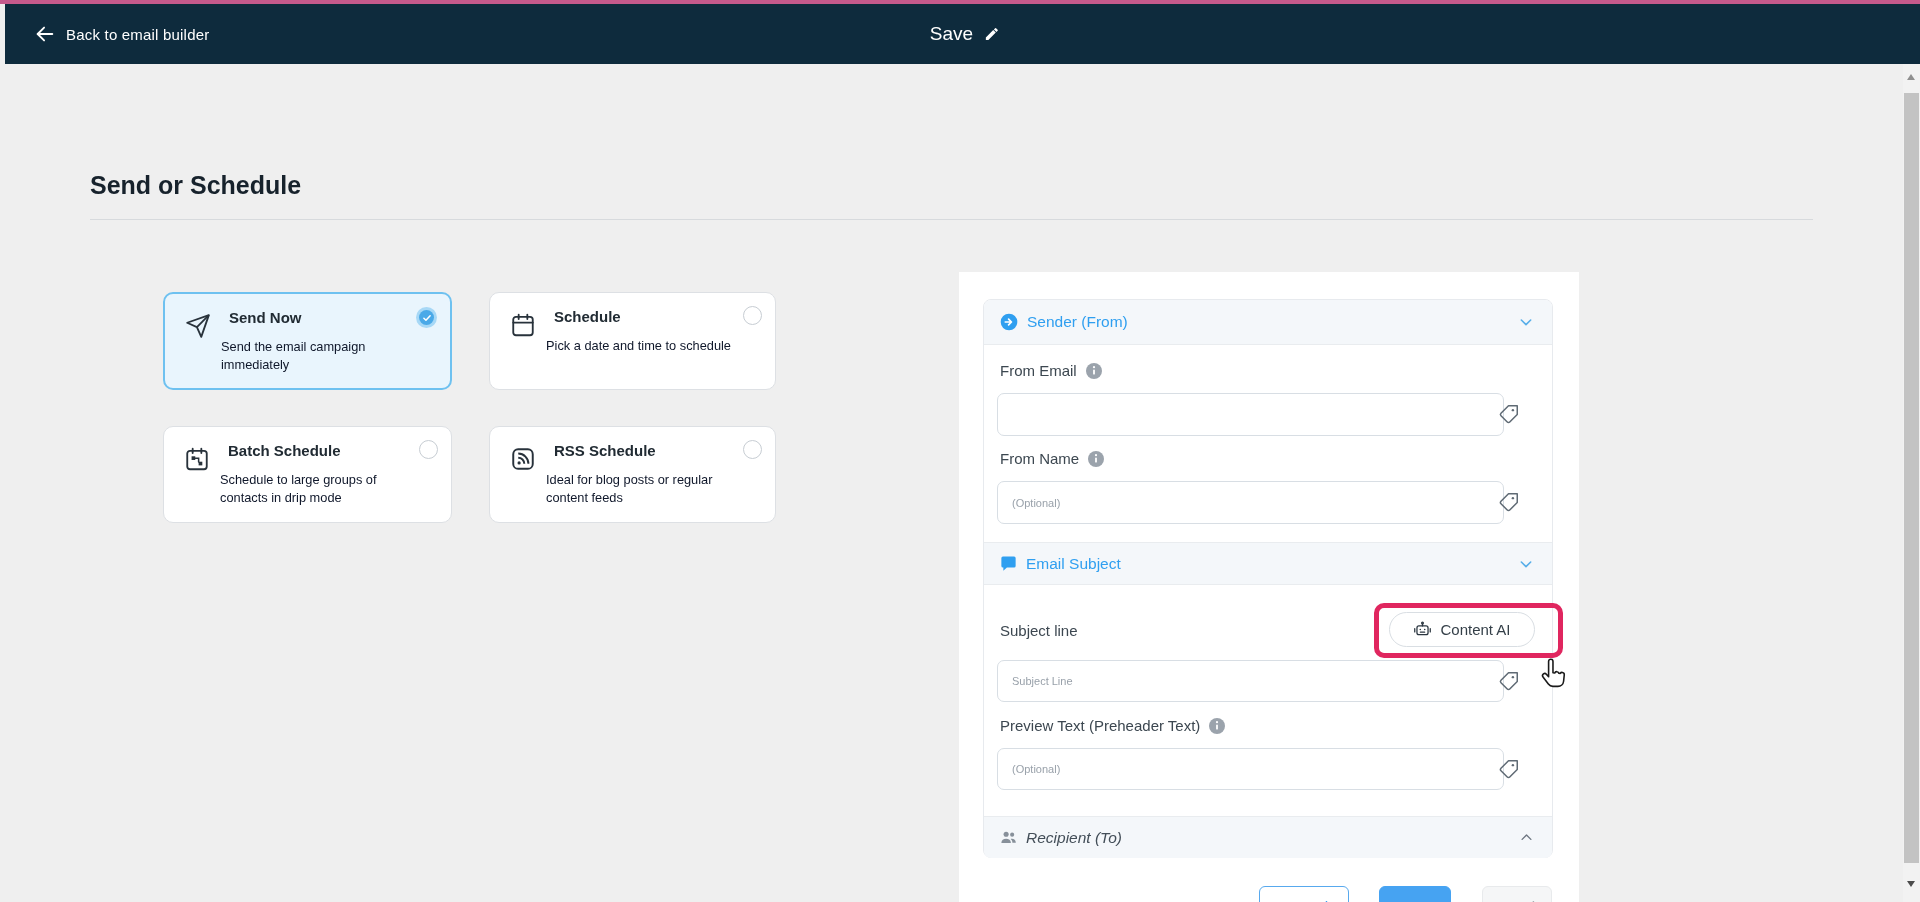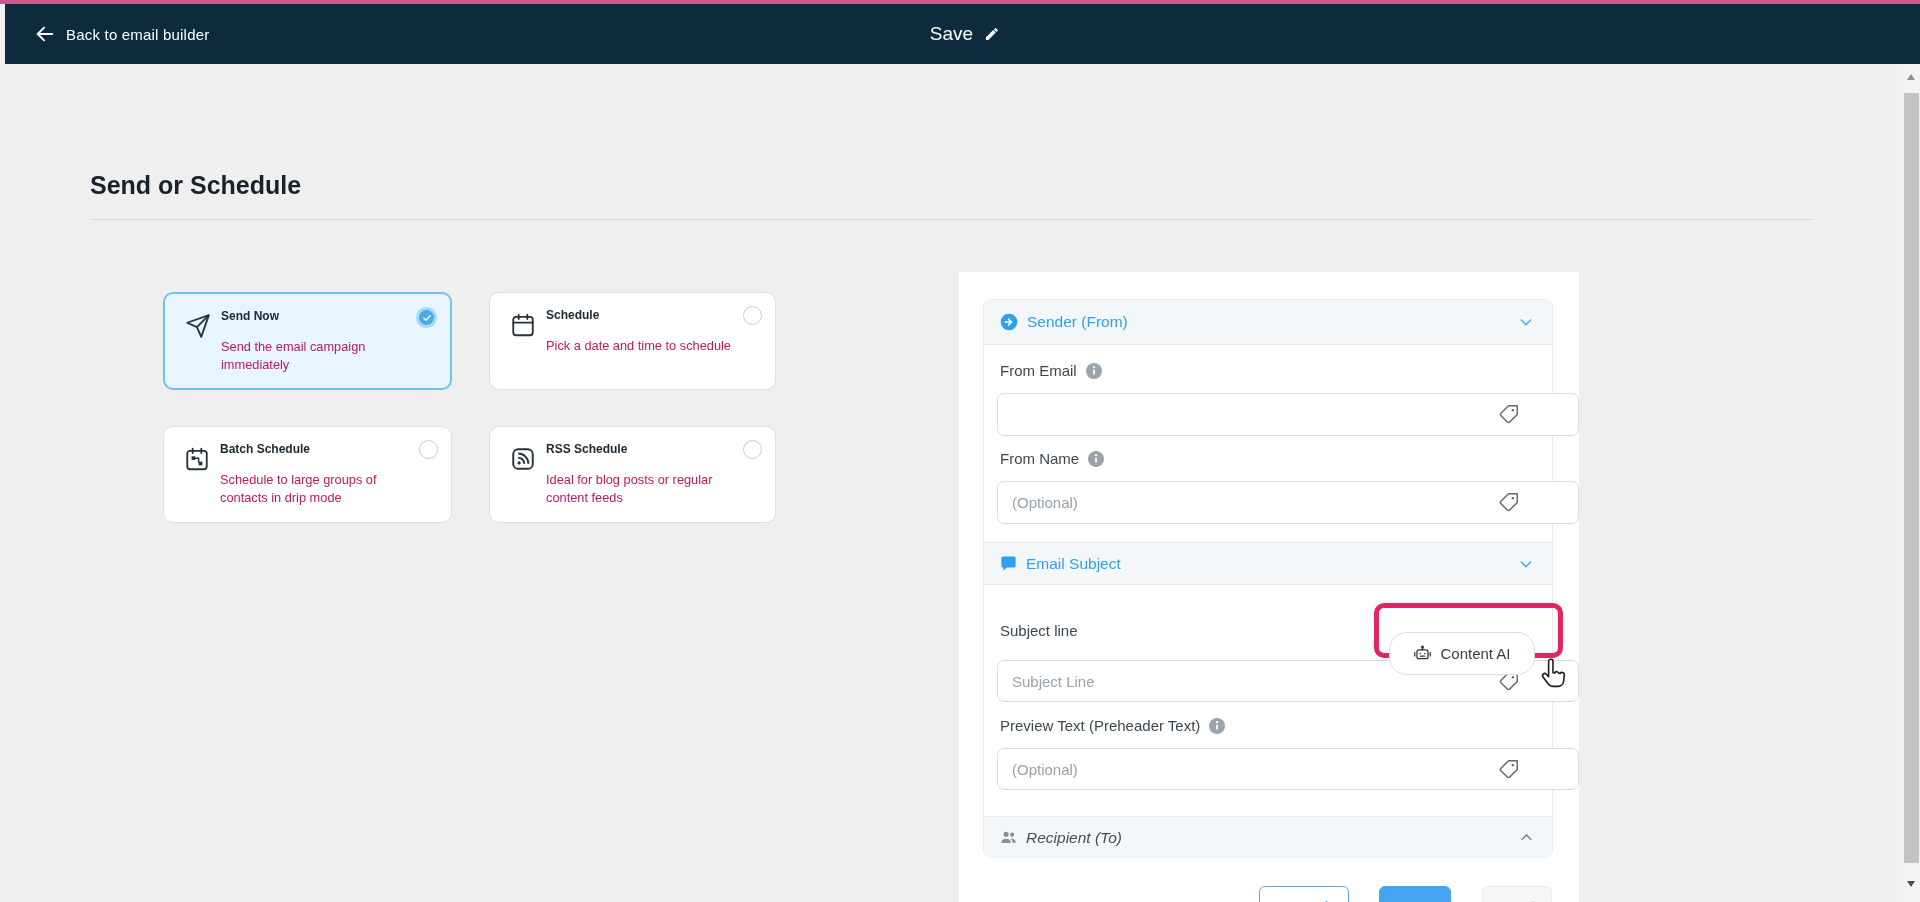--- a/index.html
+++ b/index.html
@@ -17,48 +17,48 @@
 
   
   .main { position:absolute; left:0; top:64px; width:1903px; height:838px; background:#efefef; }
   .page-heading { position:absolute; left:90px; top:107px; font-size:25px; font-weight:600; color:#17222c; }
   .heading-divider { position:absolute; left:90px; top:155px; width:1723px; height:1px; background:#d7dadd; }
 
   
   .card { position:absolute; background:#fff; border:1px solid #dde0e4; border-radius:10px; cursor:pointer; }
   .card.selected { background:#e9f5fd; border:2px solid #6ec1f0; }
   .card-icon { position:absolute; left:20px; top:19px; width:26px; height:26px; }
-  .card-title { position:absolute; left:56px; top:15px; font-size:12px; font-weight:600; color:#212b33; }
-  .card-desc { position:absolute; left:56px; top:44px; width:188px; font-size:12.8px; line-height:1.38; color:#be185d; }
+  .card-title { position:absolute; left:64px; top:15px; font-size:15px; font-weight:600; color:#212b33; }
+  .card-desc { position:absolute; left:56px; top:44px; width:188px; font-size:12.8px; line-height:1.38; color:#0f172a; }
   .radio { position:absolute; right:13px; top:13px; width:19px; height:19px; border-radius:50%;
            border:1.5px solid #c7cdd3; background:transparent; }
   .radio.checked { width:21px; height:21px; border:none; background:#a7d8f6; display:flex; align-items:center; justify-content:center; }
   .radio-inner { width:15px; height:15px; border-radius:50%; background:#4aa9e8; display:flex; align-items:center; justify-content:center; }
 
   
   .panel { position:absolute; left:959px; top:208px; width:620px; height:682px; background:#fff; }
   .sections-box { position:absolute; left:24px; top:27px; width:570px; height:559px;
                   border:1px solid #e7eaee; border-radius:8px; background:#fff; }
   .section-header { position:absolute; left:0; width:568px; background:#f4f7fa; display:flex; align-items:center;
                     padding:0 18px 0 15px; gap:8px; cursor:pointer; }
   .section-header .chev { margin-left:auto; display:flex; }
   .sec-title { font-size:15.5px; font-weight:500; color:#2f9ff0; }
   .sec-title.dark { color:#434e58; }
   .hdr-sender { top:0; height:45px; border-radius:7px 7px 0 0; border-bottom:1px solid #e9ecef; }
   .hdr-subject { top:242px; height:43px; border-top:1px solid #e9ecef; border-bottom:1px solid #e9ecef; }
   .hdr-recipient { top:516px; height:42px; border-top:1px solid #e9ecef; border-radius:0 0 7px 7px;font-style:italic; }
 
   .field-label { position:absolute; left:16px; display:flex; align-items:center; gap:9px;
                  font-size:15px; color:#3c4750; }
-  .t-input { position:absolute; left:13px; width:582px; height:43px; border:1px solid #d8dee4; border-radius:7px;
-             background:#fff; font-family:"Liberation Sans",sans-serif; font-size:15px; color:#333; padding:0 44px 0 14px; outline:none; }
+  .t-input { position:absolute; left:13px; width:507px; height:43px; border:1px solid #d8dee4; border-radius:7px;
+             background:#fff; font-family:"Liberation Sans",sans-serif; font-size:11px; color:#333; padding:0 44px 0 14px; outline:none; }
   .t-input::placeholder { color:#99a1aa; opacity:1; }
   .tag-wrap { position:absolute; display:flex; cursor:pointer; }
 
-  .content-ai-btn { position:absolute; left:405px; top:332px; width:146px; height:43px; border:1px solid #d9dee3;
+  .content-ai-btn { position:absolute; left:405px; top:312px; width:146px; height:35px; border:1px solid #d9dee3;
                     border-radius:18px; background:#fff; display:flex; align-items:center; justify-content:center; gap:8px;
                     font-size:15px; font-weight:500; color:#343f48; cursor:pointer; z-index:3; }
   .annotation-box { position:absolute; left:390px; top:303px; width:189px; height:55px; border:5px solid #e0265f;
                     border-radius:10px; z-index:2; pointer-events:none; }
   .cursor-glyph { position:absolute; left:553px; top:358px; z-index:5; pointer-events:none; }
 
   .btn-row { position:absolute; top:614px; left:0; width:594px; height:41px; }
   .btn { position:absolute; height:41px; border-radius:6px; font-family:"Liberation Sans",sans-serif;
          font-size:15.5px; display:flex; align-items:center; justify-content:center; cursor:pointer; }
   .btn-cancel { left:300px; width:90px; background:#fff; border:1px solid #58a9ee; color:#3e9df1; }

